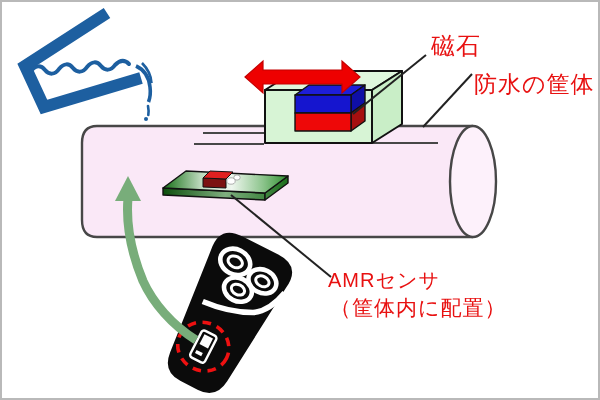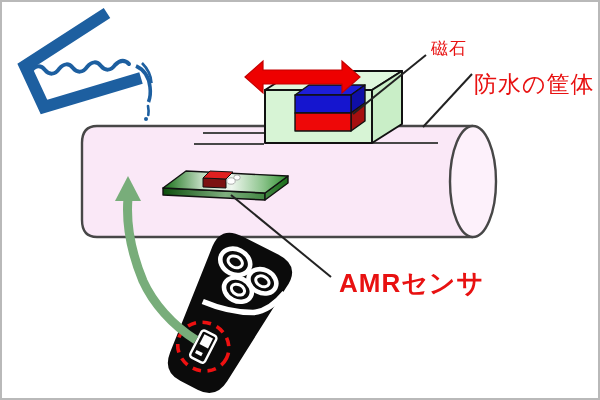--- a/index.html
+++ b/index.html
@@ -7,23 +7,23 @@
     position:relative;width:600px;height:400px;background:#ffffff;
     border:2px solid #b9b9b9;box-sizing:border-box;overflow:hidden;
     font-family:"Liberation Sans","DejaVu Sans",sans-serif;
   }
   #art{position:absolute;left:-2px;top:-2px;}
   .lbl{
     position:absolute;color:var(--label-red,#e81111);
     font-weight:500;line-height:1.1;white-space:nowrap;
     letter-spacing:1px;
   }
-  .lbl-magnet{left:429px;top:38px;font-size:17px;}
+  .lbl-magnet{left:429px;top:31px;font-size:24px;}
   .lbl-housing{left:472px;top:70px;font-size:23px;}
-  .lbl-sensor{left:337px;top:267px;font-size:26px;font-weight:bold;}
+  .lbl-sensor{left:326px;top:267px;font-size:20px;}
   .lbl-sensor-note{left:328px;top:294px;font-size:21px;}
 
   
   .water-stroke{stroke:var(--water-blue,#1d5fa0);fill:none;}
   .water-fill{fill:var(--water-blue,#1d5fa0);}
   .cyl-fill{fill:var(--cylinder-pink,#fae8f7);}
   .cyl-cap{fill:var(--cylinder-pink-light,#fdf1fb);}
   .cyl-line{stroke:var(--cylinder-outline,#474747);fill:none;}
   .box-top{fill:var(--box-green-top,#dff8dd);}
   .box-front{fill:var(--box-green,#d7f4d5);}
@@ -134,13 +134,14 @@
 
     <g>
       <path class="green-arrow-shaft" stroke-width="9" d="M128,198 C126,222 131,252 143,281 C153,303 172,325 196,340"></path>
       <polygon class="green-arrow" points="128,176 141,201 115,201"></polygon>
     </g>
   </svg>
 
   <div class="lbl lbl-magnet">磁石</div>
   <div class="lbl lbl-housing">防水の筐体</div>
   <div class="lbl lbl-sensor">AMRセンサ</div>
+  <div class="lbl lbl-sensor-note">（筐体内に配置）</div>
 </div>
 
 </body></html>

